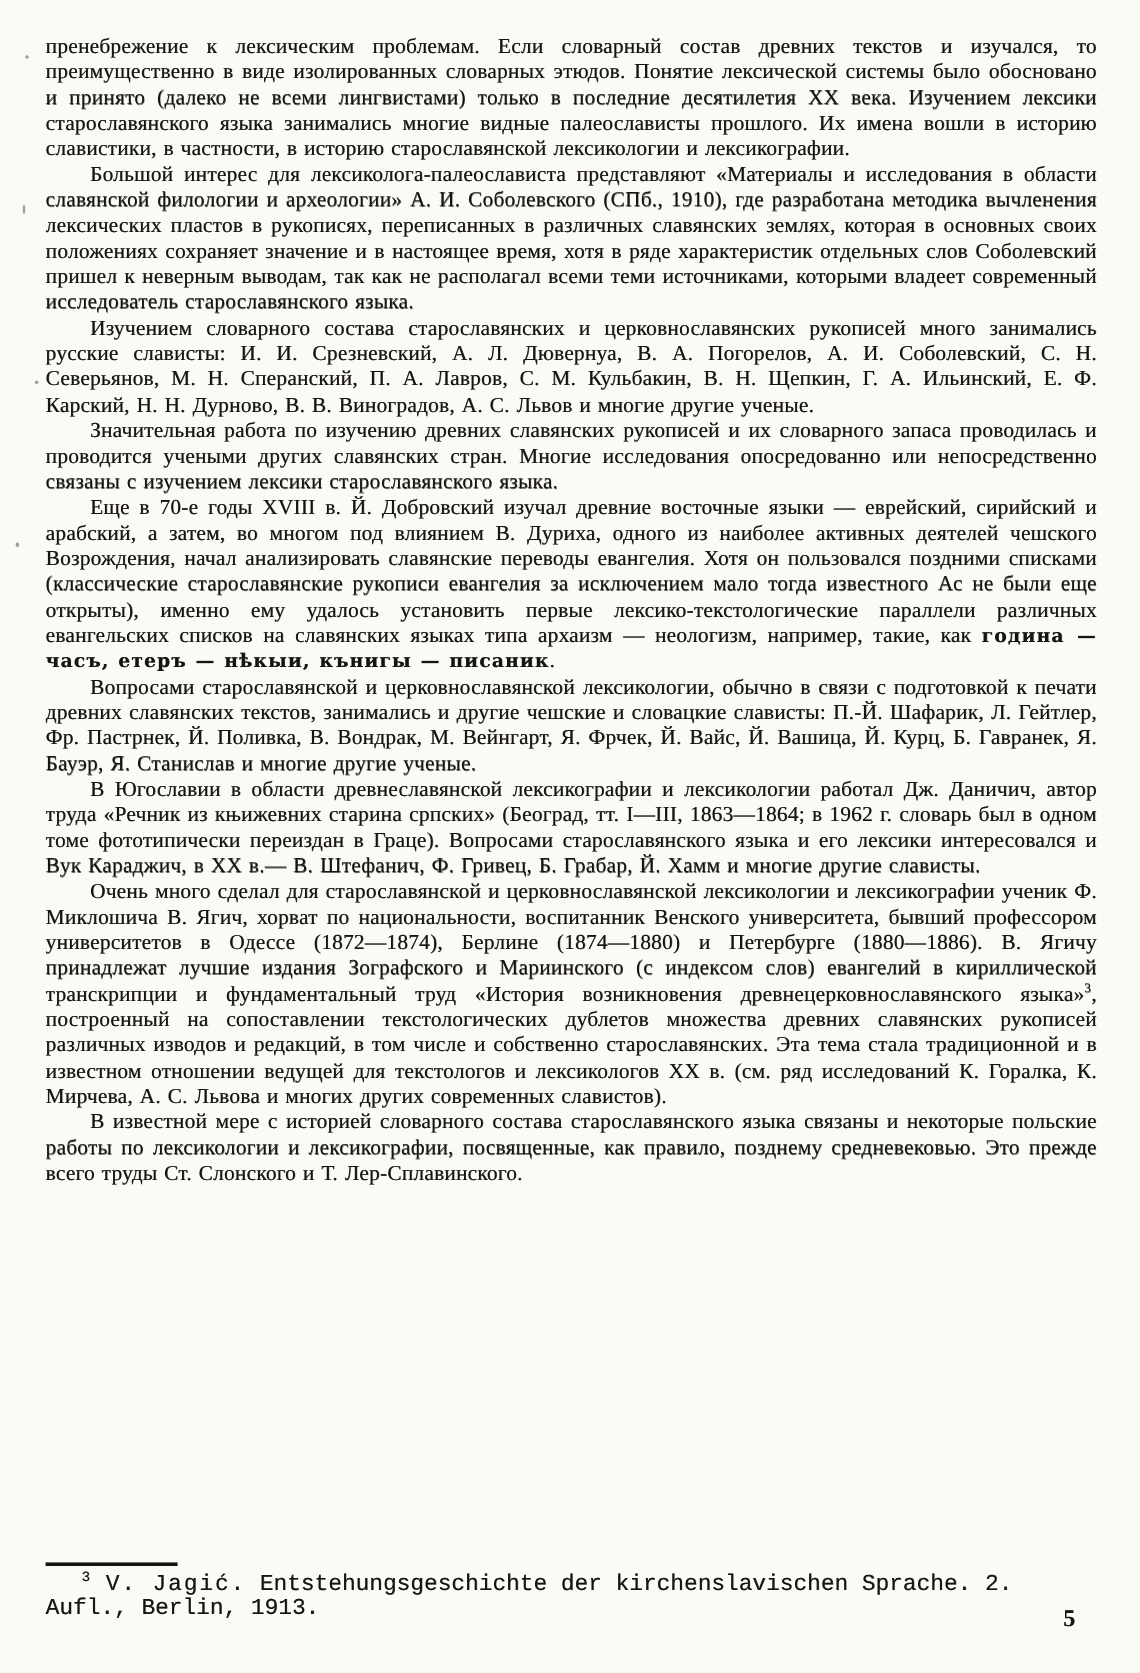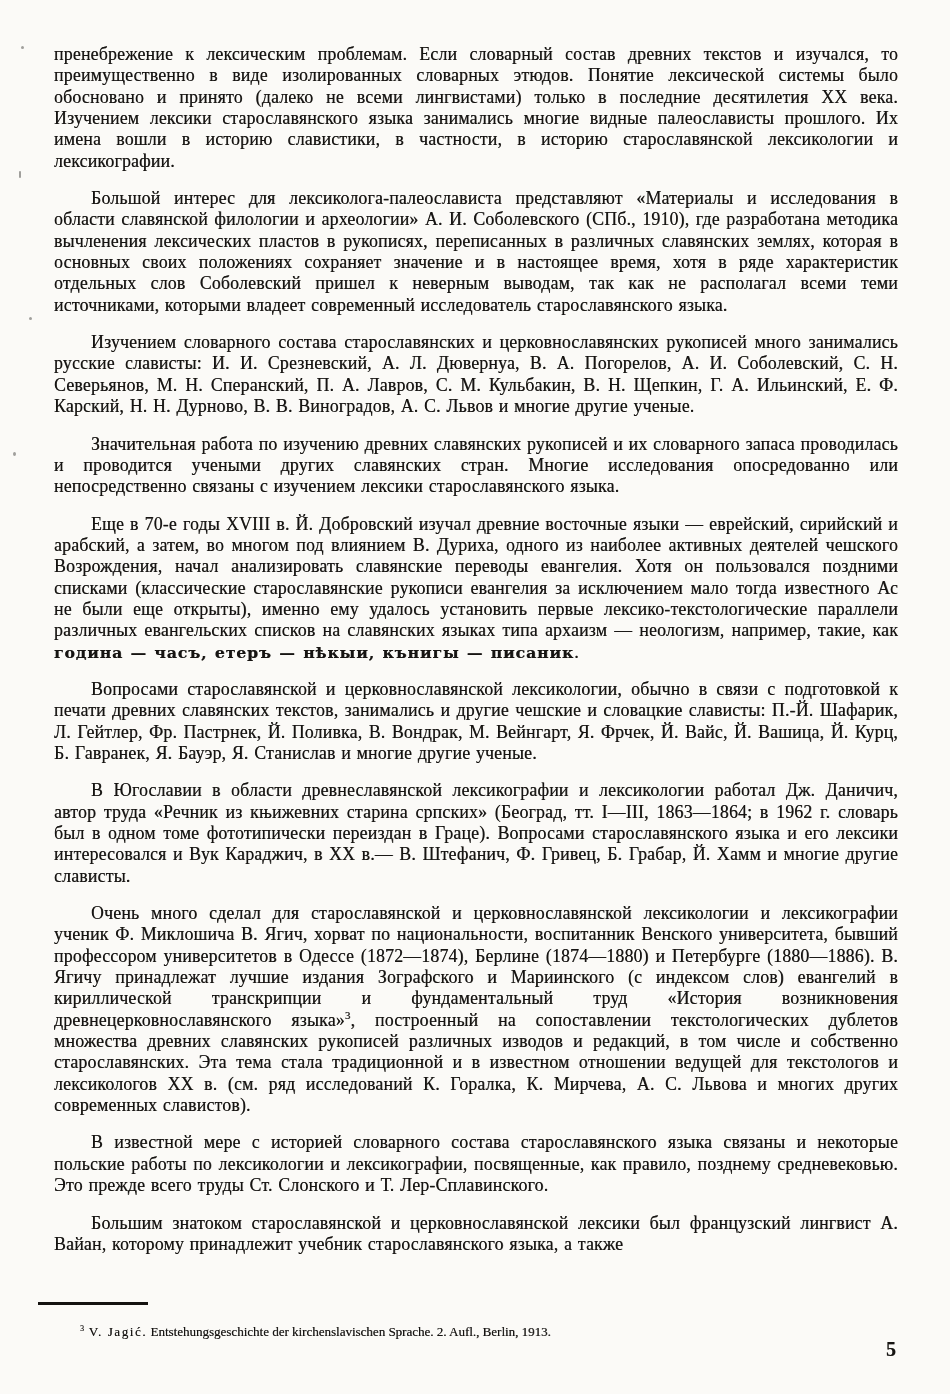--- a/index.html
+++ b/index.html
@@ -19,21 +19,21 @@
   }
   .textblock {
     position: absolute;
     left: 38px;
     top: 28px;
     width: 876px;
     height: 1270px;
     overflow: hidden;
   }
   .textblock p {
-    margin: 16px;
+    margin: 0;
     text-align: justify;
     text-indent: 37px;
     font-size: 17.8px;
     line-height: 21.35px;
     letter-spacing: 0.2px;
     word-spacing: 1px;
     text-shadow: 0.35px 0.2px 0 rgba(20,18,16,0.65);
   }
   .textblock p.no-indent { text-indent: 0; }
   .r-italic { }
@@ -54,25 +54,26 @@
     top: 1302px;
     width: 110px;
     height: 3px;
     background: #141210;
   }
   .footnote {
     position: absolute;
     left: 38px;
     top: 1310px;
     width: 876px;
-    margin: 12px;
-    font-size: 13px;
+    margin: 0;
+    font-size: 19px;
     line-height: 20px;
     text-indent: 30px;
     text-shadow: 0.3px 0.2px 0 rgba(20,18,16,0.6);
+    font-family: Liberation Mono, monospace;
   }
   .r-spaced { letter-spacing: 1.6px; }
   .page-number {
     position: absolute;
     left: 886px;
     top: 1338px;
     font-size: 20px;
     font-weight: bold;
     text-shadow: 0.3px 0.2px 0 rgba(20,18,16,0.6);
   }
@@ -111,21 +112,20 @@
 
     <p><span>Вопросами старославянской и церковнославянской лексикологии, обычно в связи с подготовкой к печати древних славянских текстов, занимались и другие чешские и словацкие слависты: П.-Й. Шафарик, Л. Гейтлер, Фр. Пастрнек, Й. Поливка, В. Вондрак, М. Вейнгарт, Я. Фрчек, Й. Вайс, Й. Вашица, Й. Курц, Б. Гавранек, Я. Бауэр, Я. Станислав и многие другие ученые.</span></p>
 
 
     <p><span>В Югославии в области древнеславянской лексикографии и лексикологии работал Дж. Даничич, автор труда «Речник из књижевних старина српских» (Београд, тт. I—III, 1863—1864; в 1962 г. словарь был в одном томе фототипически переиздан в Граце). Вопросами старославянского языка и его лексики интересовался и Вук Караджич, в XX в.— В. Штефанич, Ф. Гривец, Б. Грабар, Й. Хамм и многие другие слависты.</span></p>
 
     <p><span>Очень много сделал для старославянской и церковнославянской лексикологии и лексикографии ученик Ф. Миклошича В. Ягич, хорват по национальности, воспитанник Венского университета, бывший профессором университетов в Одессе (1872—1874), Берлине (1874—1880) и Петербурге (1880—1886). В. Ягичу принадлежат лучшие издания Зографского и Мариинского (с индексом слов) евангелий в кириллической транскрипции и фундаментальный труд «История возникновения древнецерковнославянского языка»</span><span class="r-sup">3</span><span>, построенный на сопоставлении текстологических дублетов множества древних славянских рукописей различных изводов и редакций, в том числе и собственно старославянских. Эта тема стала традиционной и в известном отношении ведущей для текстологов и лексикологов XX в. (см. ряд исследований К. Горалка, К. Мирчева, А. С. Львова и многих других современных славистов).</span></p>
 
     <p><span>В известной мере с историей словарного состава старославянского языка связаны и некоторые польские работы по лексикологии и лексикографии, посвященные, как правило, позднему средневековью. Это прежде всего труды Ст. Слонского и Т. Лер-Сплавинского.</span></p>
 
-    <p><span>Большим знатоком старославянской и церковнославянской лексики был французский лингвист А. Вайан, которому принадлежит учебник старославянского языка, а также</span></p>
 
   </div>
 
   <div class="footnote-rule"></div>
 
   <p class="footnote"><span class="r-sup">3</span><span class="r-spaced"> V. Jagić.</span><span> Entstehungsgeschichte der kirchenslavischen Sprache. 2. Aufl., Berlin, 1913.</span></p>
 
   <div class="page-number">5</div>
 
 </div>

